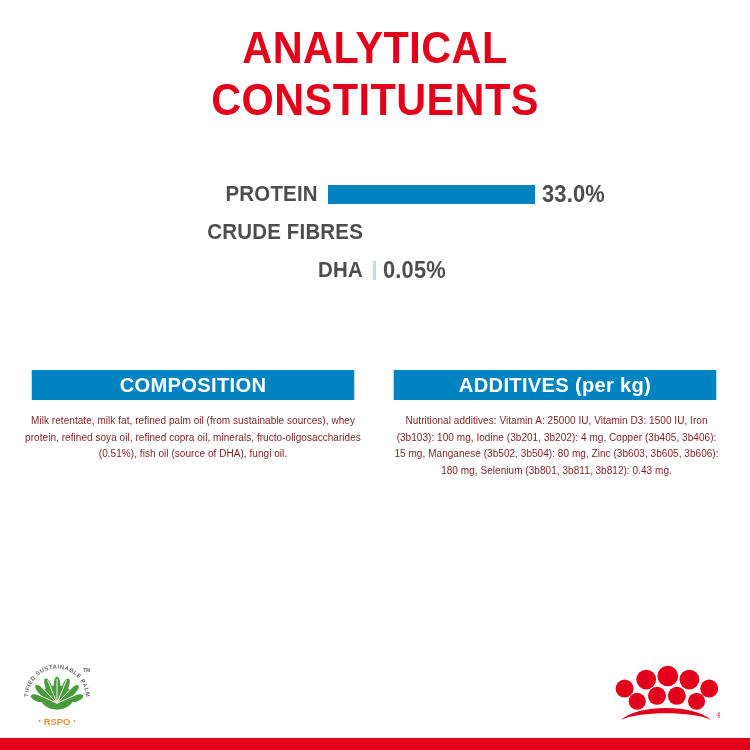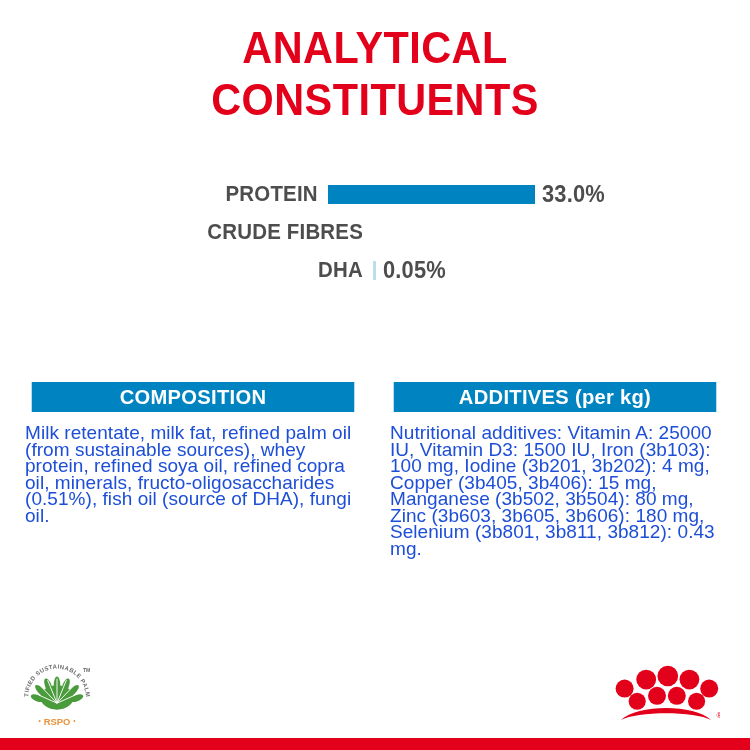--- a/index.html
+++ b/index.html
@@ -87,21 +87,21 @@
     transform: scaleX(0.95);
     transform-origin: left center;
     white-space: nowrap;
   }
   .row-value.nogap { margin-left: 5px; }
 
   
   .panels {
     position: absolute;
     left: 25px;
-    top: 382px;
+    top: 370px;
     width: 698px;
     display: flex;
     gap: 26px;
   }
   .panel { width: 344px; }
   .panel-header {
     background: #0083C1;
     height: 30px;
     display: flex;
     align-items: center;
@@ -109,26 +109,26 @@
     color: #ffffff;
     font-family: "Liberation Sans Narrow", "Liberation Sans", sans-serif;
     font-weight: 700;
     font-size: 21px;
     letter-spacing: 0.3px;
     transform: scaleX(0.96);
     transform-origin: center center;
   }
   .panel-body {
     padding-top: 13px;
-    color: #1d4ed8;
-    font-family: "Liberation Sans Narrow", "Liberation Sans", sans-serif;
-    font-size: 19px;
+    color: #7f1d1d;
+    font-family: "Liberation Sans Narrow", "Liberation Sans", sans-serif;
+    font-size: 10px;
     line-height: 16.5px;
     letter-spacing: 0.05px;
-    text-align: left;
+    text-align: center;
   }
   .panel-body.right { padding-left: 3px; }
 
   
   .rspo {
     position: absolute;
     left: 18px;
     top: 660px;
     width: 78px;
     height: 72px;

